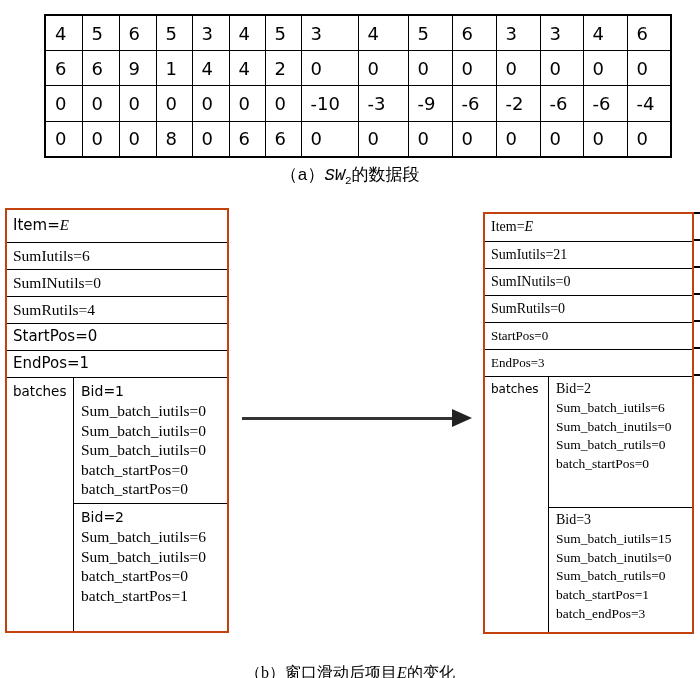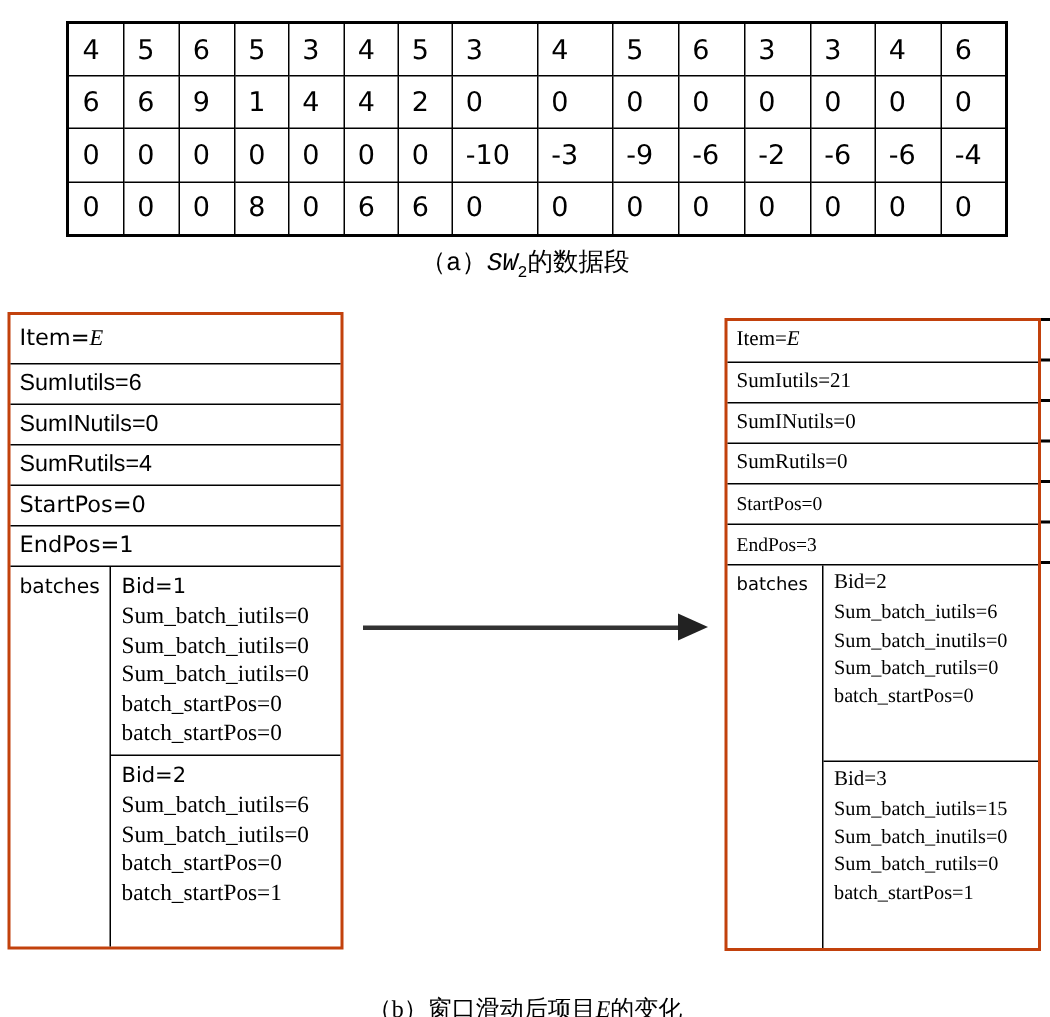--- a/index.html
+++ b/index.html
@@ -25,21 +25,21 @@
        display:flex;flex-direction:column;box-sizing:border-box;}
   .left-box{left:5px;top:208px;width:224px;height:425px;}
   .right-box{left:483px;top:212px;width:211px;height:422px;}
   .fields{display:contents;}
   .frow{border-bottom:1.6px solid #000;padding-left:6px;white-space:nowrap;
         overflow:hidden;flex:none;box-sizing:border-box;}
   .ival{font-family:"Liberation Serif","DejaVu Serif",serif;font-style:italic;}
 
   .left-box .item-row{height:33px;line-height:30px;font-size:15px;}
   .left-box .fields .frow{height:27px;line-height:25px;}
-  .left-box .f-sum{font-family:Liberation Sans, sans-serif;font-size:15.5px;}
+  .left-box .f-sum{font-family:Liberation Serif, serif;font-size:15.5px;}
   .left-box .f-pos{font-size:15px;}
 
   .right-box .item-row{height:28px;line-height:26px;
         font-family:"Liberation Serif","DejaVu Serif",serif;font-size:14px;}
   .right-box .fields .frow{height:27px;line-height:25px;
         font-family:"Liberation Serif","DejaVu Serif",serif;}
   .right-box .f-sum{font-size:14px;}
   .right-box .f-pos{font-size:13px;}
 
   .brow{flex:1;display:flex;min-height:0;}
@@ -206,20 +206,21 @@
             <div class="bline">Sum_batch_inutils=0</div>
             <div class="bline">Sum_batch_rutils=0</div>
             <div class="bline">batch_startPos=0</div>
           </div>
           <div class="bsection">
             <div class="bline bid-line">Bid=3</div>
             <div class="bline">Sum_batch_iutils=15</div>
             <div class="bline">Sum_batch_inutils=0</div>
             <div class="bline">Sum_batch_rutils=0</div>
             <div class="bline">batch_startPos=1</div>
+            <div class="bline">batch_endPos=3</div>
           </div>
         </div>
     </div>
   </div>
 
   <div class="ext" style="top:212px"></div>
   <div class="ext" style="top:239px"></div>
   <div class="ext" style="top:266px"></div>
   <div class="ext" style="top:293px"></div>
   <div class="ext" style="top:320px"></div>

